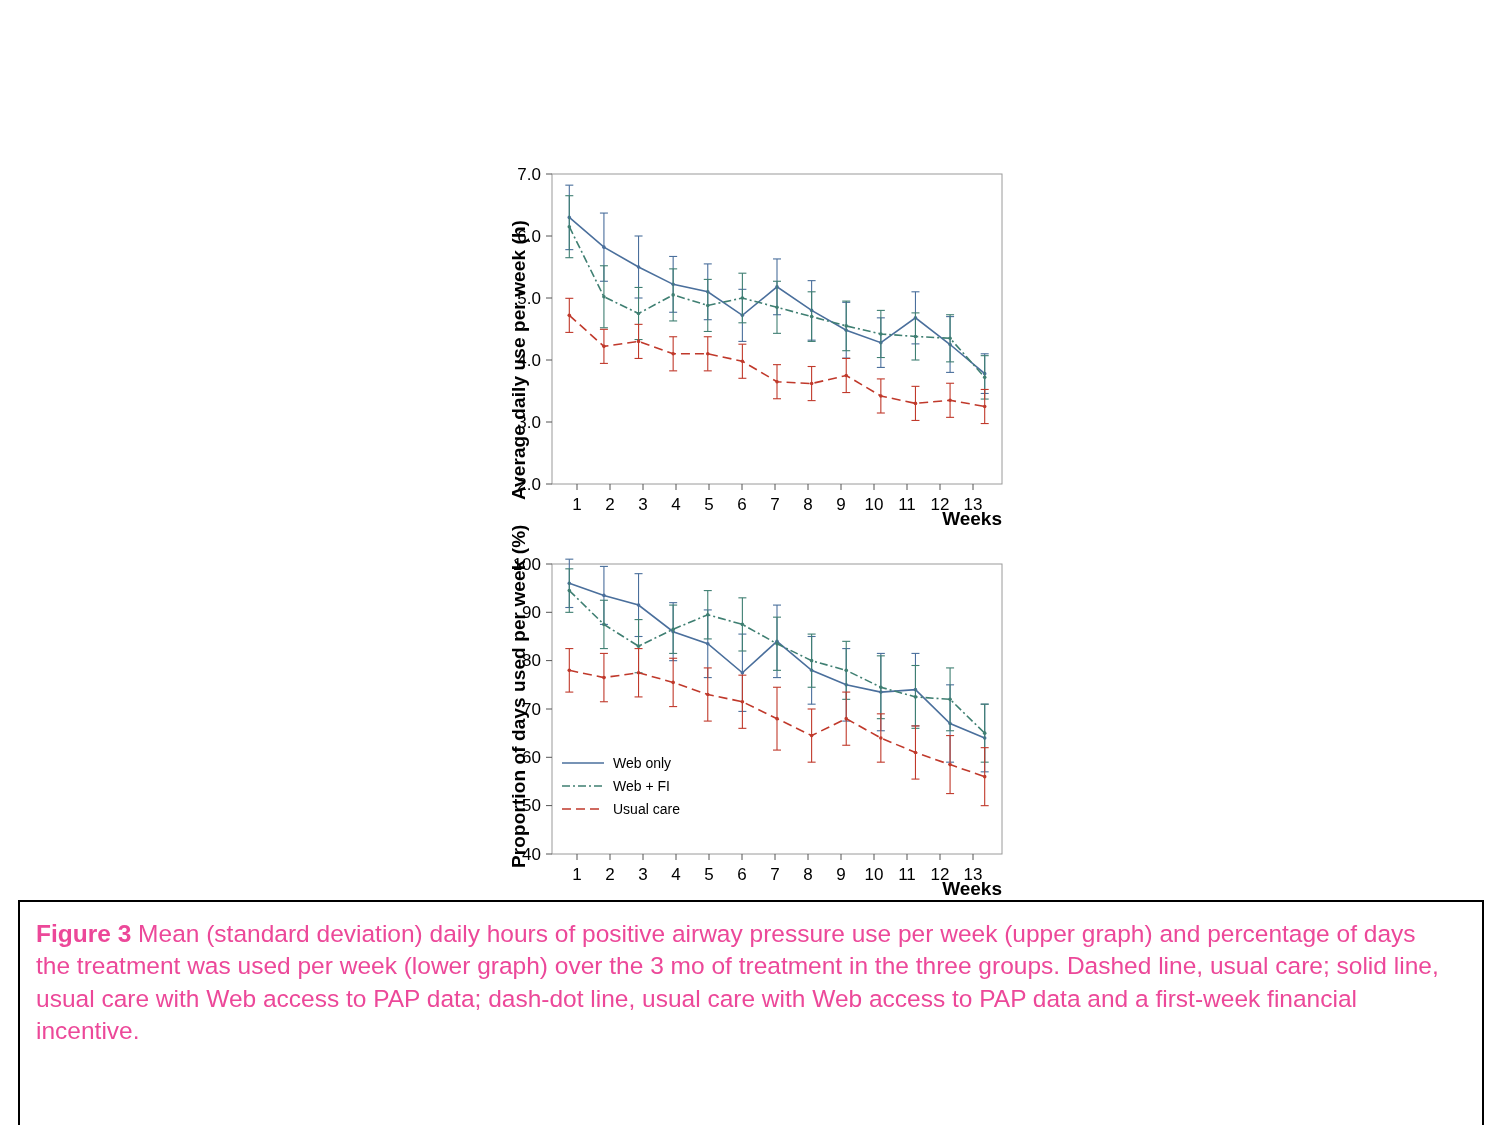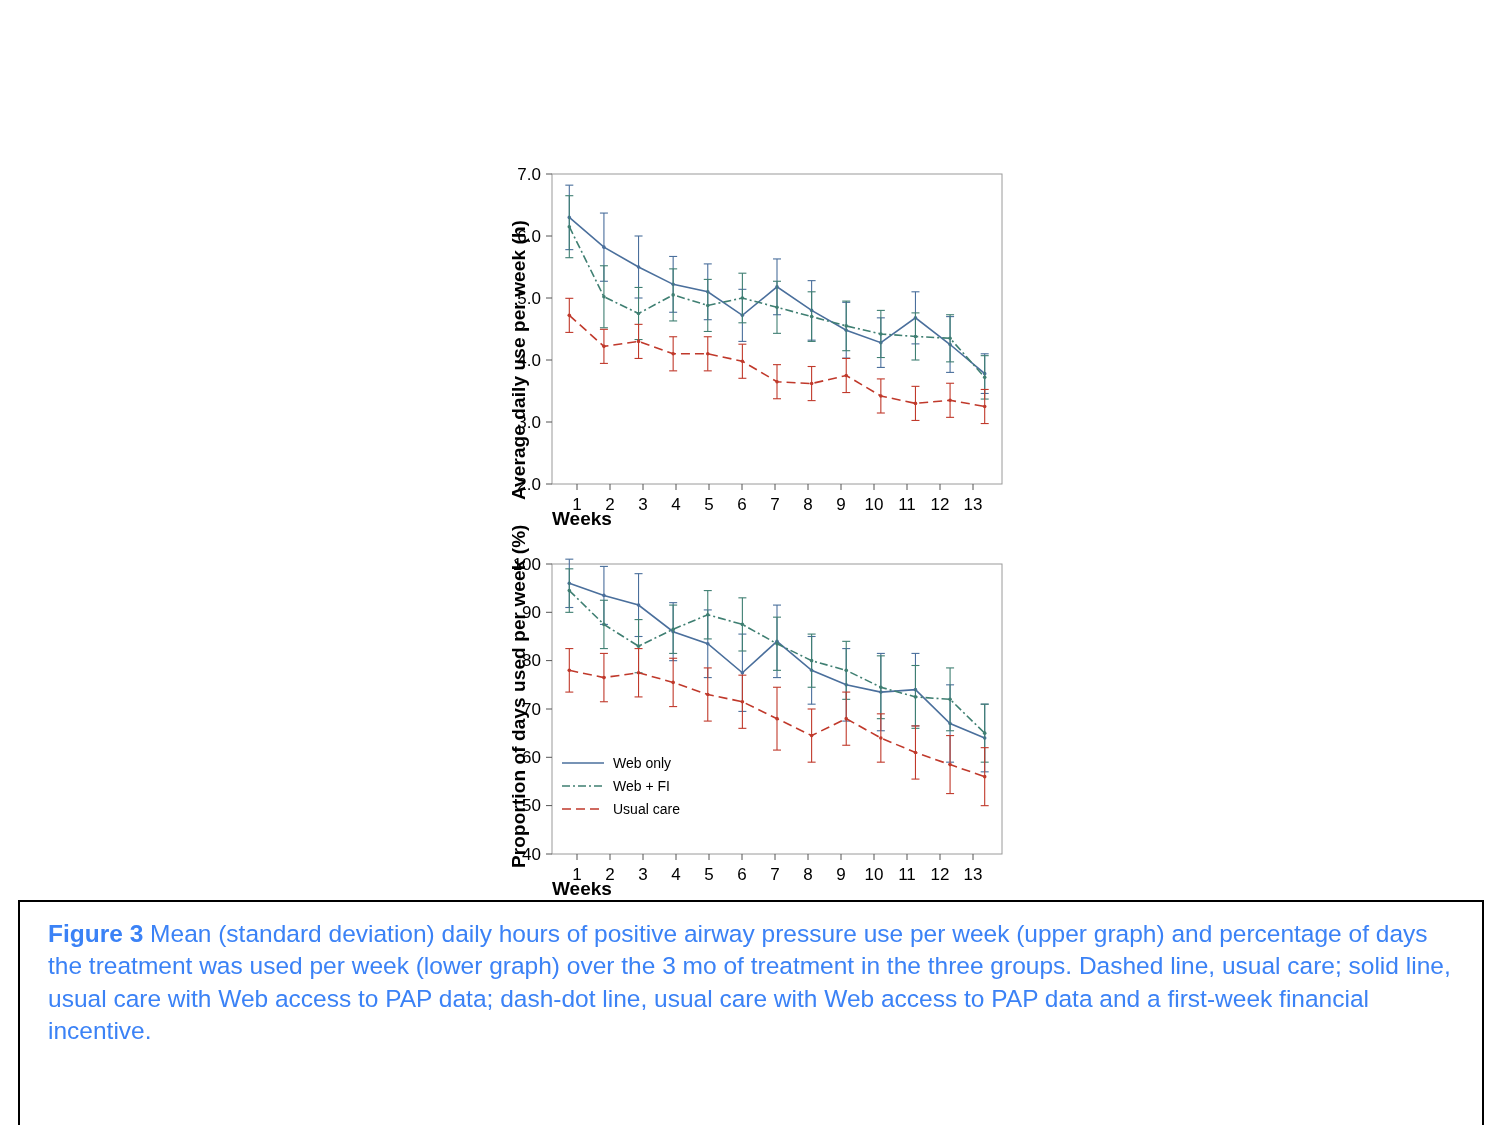--- a/index.html
+++ b/index.html
@@ -39,38 +39,38 @@
     transform: rotate(-90deg);
     font-size: 19px;
     font-weight: bold;
     white-space: nowrap;
     letter-spacing: 0.1px;
   }
   .xlabel {
     position: absolute;
     font-size: 19px;
     font-weight: bold;
-    text-align: left;
+    text-align: right;
     width: 100%;
   }
   .caption-divider {
     position: absolute;
     left: 18px;
     top: 900px;
     width: 1464px;
     border-top: 2px solid #000;
   }
   .caption {
     position: absolute;
-    left: 48px;
+    left: 36px;
     top: 918px;
     width: 1420px;
     font-size: 24.5px;
     line-height: 1.32;
-    color: #3b82f6;
+    color: #ec4899;
   }
   .caption b { font-weight: bold; }
   .frame-vert-left {
     position: absolute;
     left: 18px; top: 900px;
     width: 0; height: 225px;
     border-left: 2px solid #000;
   }
   .frame-vert-right {
     position: absolute;

